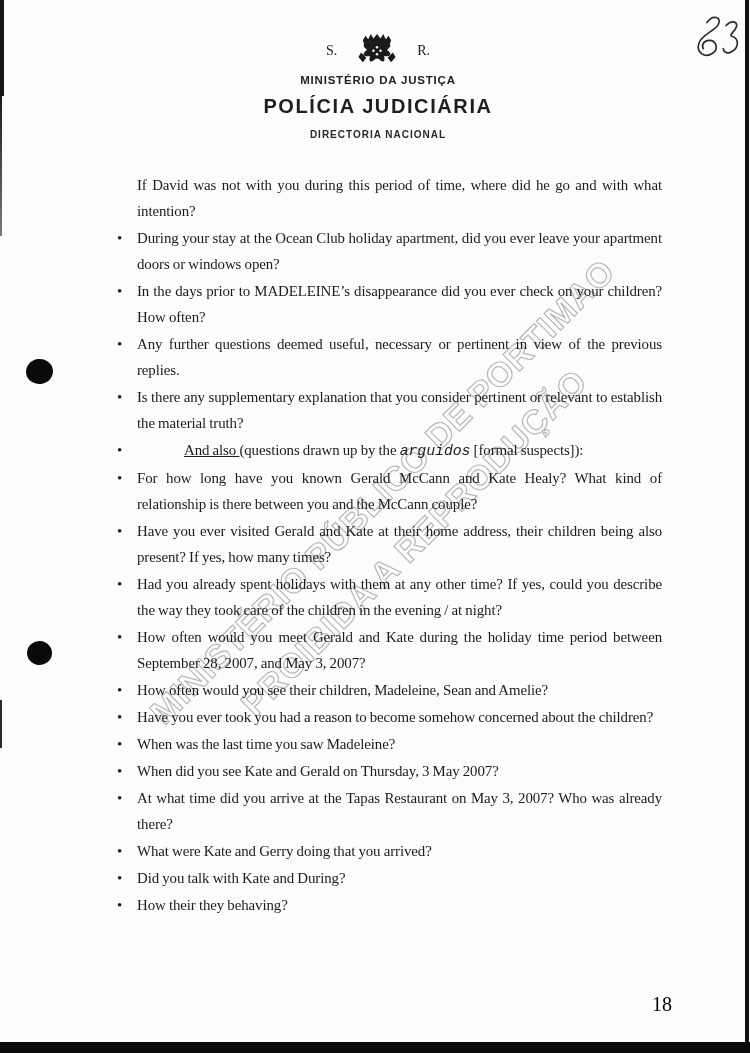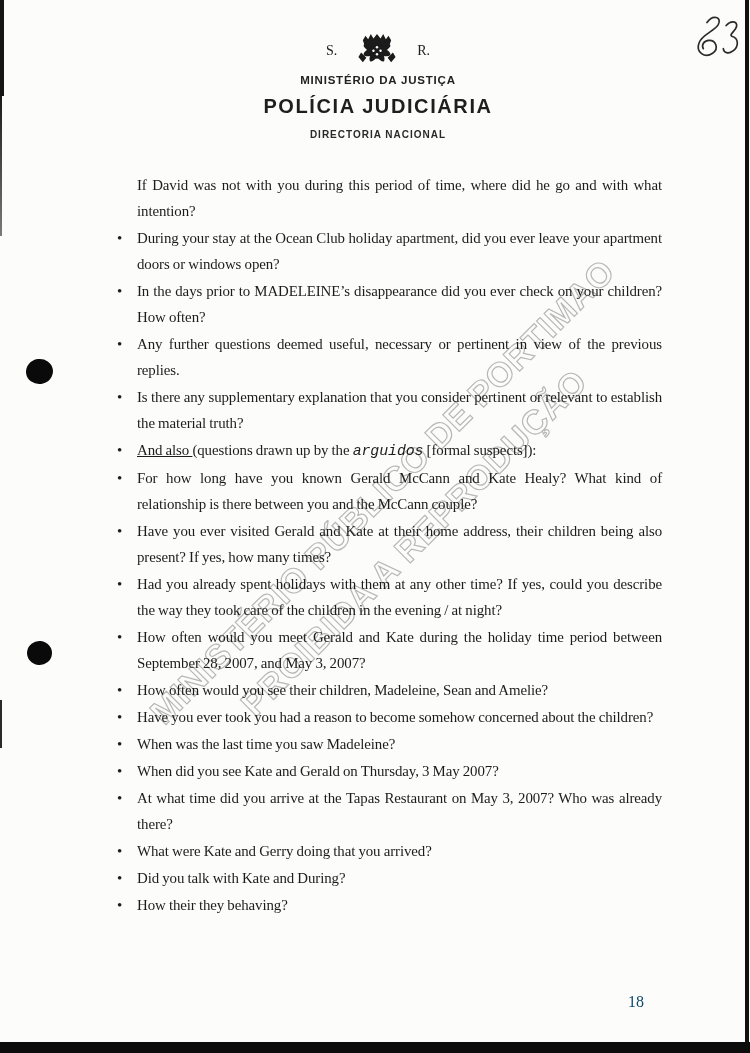--- a/index.html
+++ b/index.html
@@ -47,24 +47,24 @@
 
   
   .body-block{position:absolute;left:116px;top:172px;width:546px;z-index:2;}
   .q-item{position:relative;padding-left:21px;margin-bottom:1px;
     font-size:14.9px;line-height:26px;text-align:justify;
     letter-spacing:-0.1px;word-spacing:-0.4px;}
   .q-item .bullet{position:absolute;left:1px;top:0;font-size:15px;}
   .q-text{display:block;}
   .seg-bold{font-weight:400;}
   .seg-italic{font-style:italic;font-family:Liberation Mono, monospace;}
-  .seg-underline{text-decoration:underline;}
+  .seg-underline{text-decoration:underline;margin-left:47px;}
 
   
-  .page-num{position:absolute;left:628px;top:993px;font-size:16px;color:#0c4a6e;z-index:3;}
+  .page-num{position:absolute;left:652px;top:993px;font-size:20px;color:#000000;z-index:3;}
 </style>
 </head>
 <body>
 
 <div id="page">
 
   <div class="edge-right"></div>
   <div class="edge-bottom"></div>
   <div class="edge-left-top"></div>
   <div class="edge-left-mid"></div>

